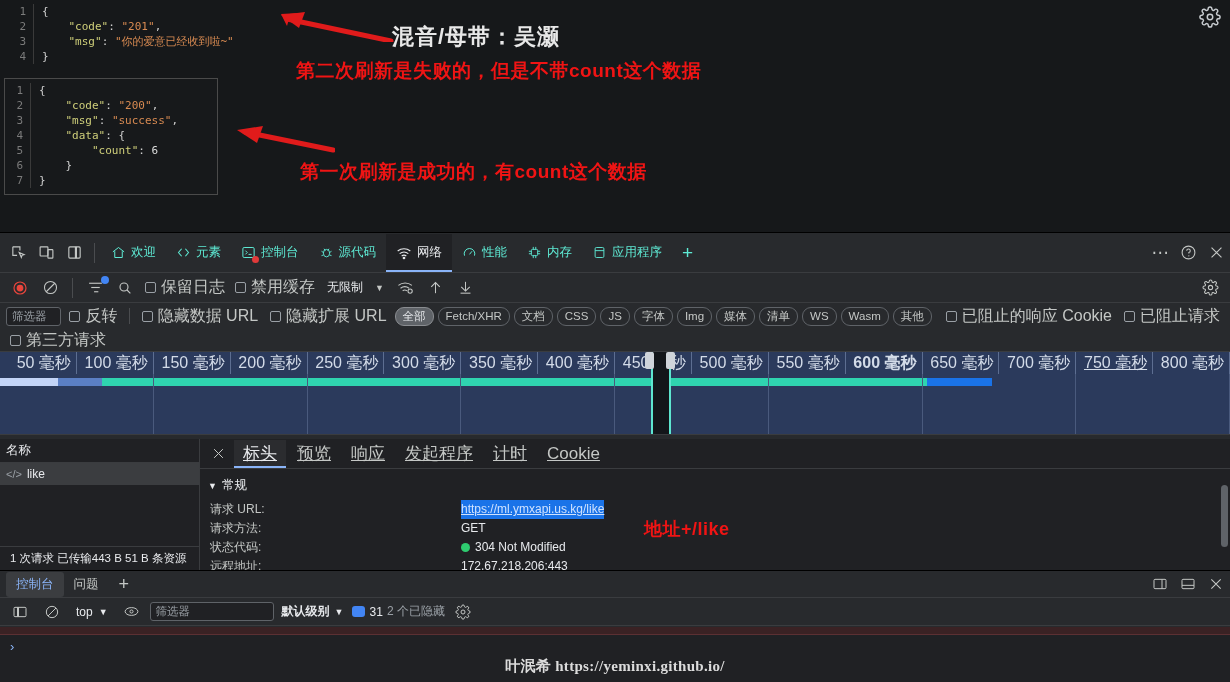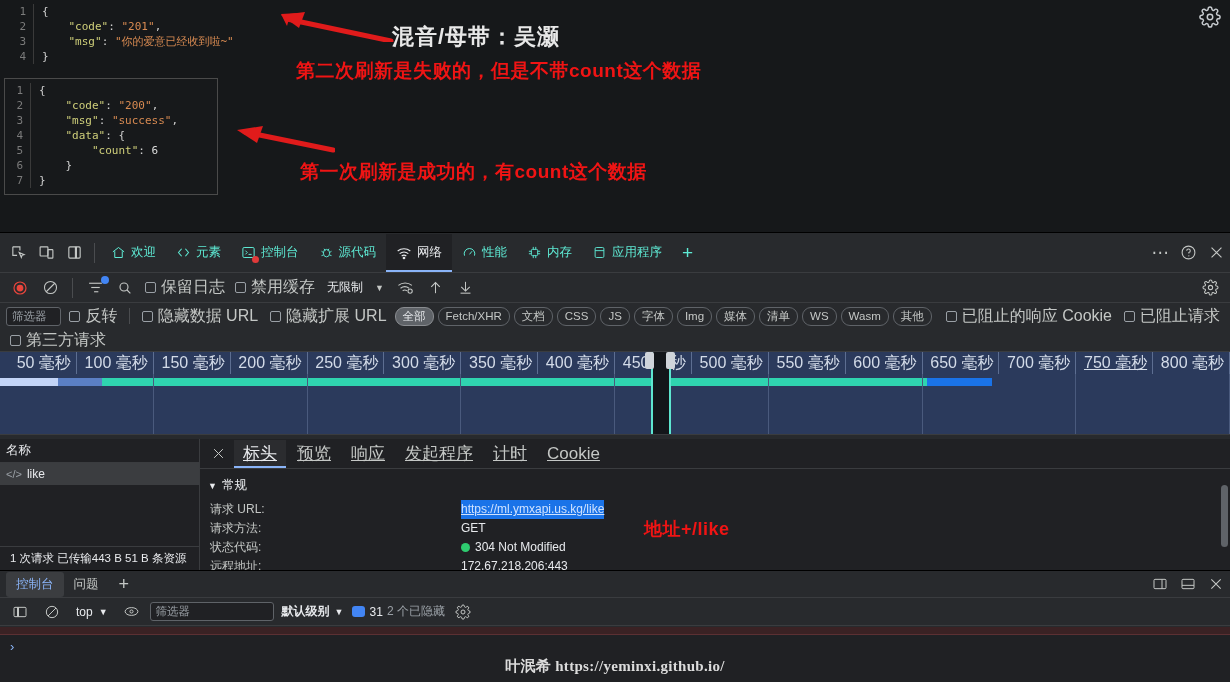--- a/index.html
+++ b/index.html
@@ -456,21 +456,21 @@
           <div class="rtick" style="left: 76.875px; width: 76.875px;">100 毫秒</div>
           <div class="rtick" style="left: 153.75px; width: 76.875px;">150 毫秒</div>
           <div class="rtick" style="left: 230.625px; width: 76.875px;">200 毫秒</div>
           <div class="rtick" style="left: 307.5px; width: 76.875px;">250 毫秒</div>
           <div class="rtick" style="left: 384.375px; width: 76.875px;">300 毫秒</div>
           <div class="rtick" style="left: 461.25px; width: 76.875px;">350 毫秒</div>
           <div class="rtick" style="left: 538.125px; width: 76.875px;">400 毫秒</div>
           <div class="rtick" style="left: 615px; width: 76.875px;">450 毫秒</div>
           <div class="rtick" style="left: 691.875px; width: 76.875px;">500 毫秒</div>
           <div class="rtick" style="left: 768.75px; width: 76.875px;">550 毫秒</div>
-          <div class="rtick" style="left: 845.625px; width: 76.875px;">600 毫秒</div>
+          <div class="rtick" style="left: 845.625px; width: 76.875px; font-weight: bold;">600 毫秒</div>
           <div class="rtick" style="left: 922.5px; width: 76.875px;">650 毫秒</div>
           <div class="rtick" style="left: 999.375px; width: 76.875px;">700 毫秒</div>
           <div class="rtick" style="left: 1076.25px; width: 76.875px; text-decoration: underline;">750 毫秒</div>
           <div class="rtick" style="left: 1153.12px; width: 76.875px;">800 毫秒</div>
         </div>
       <div class="ovbody" id="ovbody">
         <div class="band blue-l" style="left:0px; width:58px;"></div>
         <div class="band blue-m" style="left:58px; width:44px;"></div>
         <div class="band teal" style="left:102px; width:825px;"></div>
         <div class="band blue-r" style="left:927px; width:65px;"></div>

